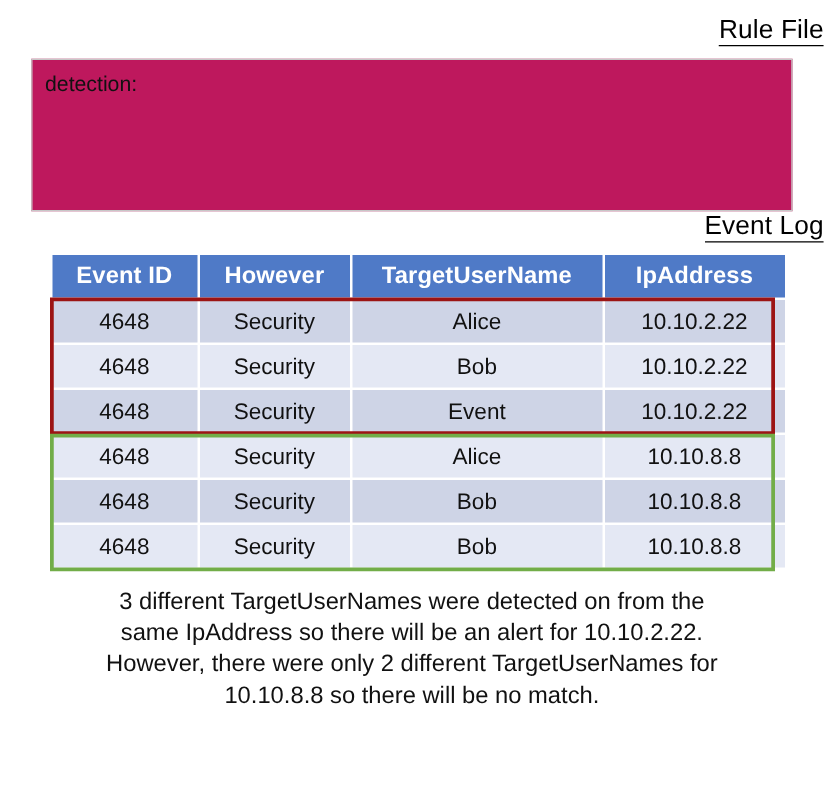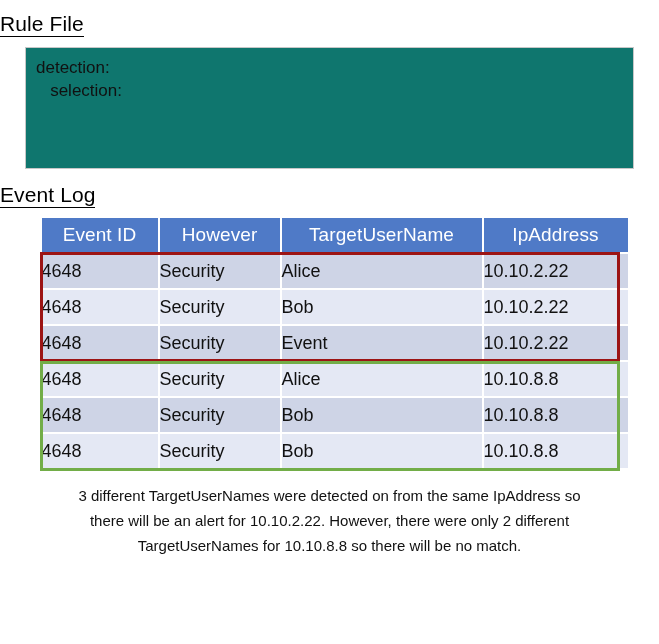--- a/index.html
+++ b/index.html
@@ -11,38 +11,38 @@
     width: 659px;
     height: 644px;
     font-family: "Liberation Sans", sans-serif;
     color: #000000;
     position: relative;
     overflow: hidden;
   }
 
   
   .section-title {
-    text-align: left;
+    text-align: right;
     font-size: 21px;
     font-weight: 400;
     color: #000;
     letter-spacing: 0.1px;
   }
   .section-title span {
     border-bottom: 1px solid #000;
     padding-bottom: 1px;
   }
   #rule-title { margin-top: 12px; }
-  #log-title  { margin-top: 14px; }
+  #log-title  { }
 
   
   .rule-box {
     margin: 11px 25px 0 25px;
     border: 1px solid #c7c7c7;
-    background: #0f766e;
+    background: #be185d;
     box-sizing: border-box;
     height: 122px;
     padding: 8px 10px 6px 10px;
   }
   .rule-line {
     font-size: 17px;
     line-height: 23px;
     white-space: pre;
     color: #111;
   }
@@ -56,32 +56,32 @@
   table.eventlog {
     border-collapse: separate;
     border-spacing: 2px 2px;
     width: 580px;
     table-layout: fixed;
   }
   table.eventlog th {
     background: #4f7ac7;
     color: #ffffff;
     font-size: 19px;
-    font-weight: normal;
+    font-weight: bold;
     height: 34px;
     padding: 0;
     text-align: center;
     letter-spacing: 0.1px;
   }
   table.eventlog td {
     font-size: 18px;
     font-weight: 400;
     height: 34px;
     padding: 0;
-    text-align: left;
+    text-align: center;
     color: #111;
   }
   tr.row-dark  td { background: #ced4e6; }
   tr.row-light td { background: #e4e8f4; }
 
   col.c-eventid { width: 116px; }
   col.c-channel { width: 120px; }
   col.c-user    { width: 200px; }
   col.c-ip      { width: 144px; }
 
@@ -104,35 +104,34 @@
     top: 145px;
     width: 580px;
     height: 110px;
   }
 
   
   .caption {
     margin: 13px auto 0 auto;
     width: 510px;
     text-align: center;
-    font-size: 15px;
+    font-size: 19px;
     line-height: 25px;
     color: #111;
   }
 </style>
 </head>
 <body>
 
 <div class="section-title" id="rule-title">
   <span>Rule File</span>
 </div>
 
 <div class="rule-box">
   <div class="rule-line">detection:</div>
-  <div class="rule-line">   selection:</div>
 </div>
 
 <div class="section-title" id="log-title">
   <span>Event Log</span>
 </div>
 
 <div class="table-wrap">
   <table class="eventlog">
     <colgroup>
       <col class="c-eventid">

